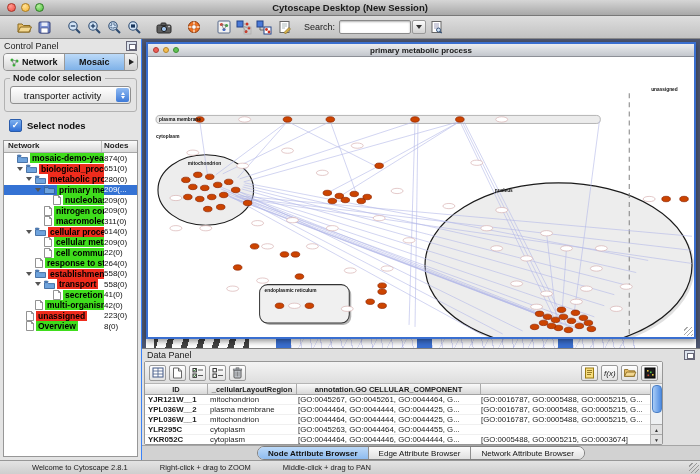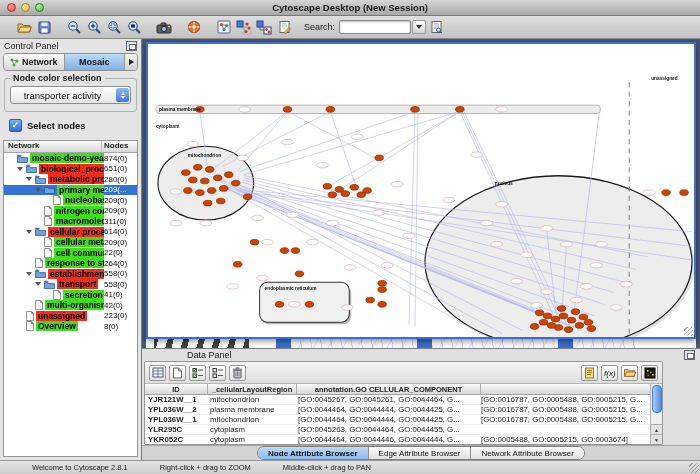--- a/index.html
+++ b/index.html
@@ -78,21 +78,21 @@
   .fragments{position:absolute;left:4px;right:4px;bottom:0;height:17px;display:flex;}
   .frag-logo{width:130px;flex:none;background:#fff;border-top:1px solid #999;position:relative;overflow:hidden;}
   .frag-logo:before{content:"";position:absolute;left:8px;top:0;width:95px;bottom:0;background:repeating-linear-gradient(105deg,#2d2d2d 0 6px,transparent 6px 15px);opacity:.9;}
   .frag-blue{width:15px;flex:none;background:#3a6fd0;border-top:1px solid #27509c;}
   .frag-prev{width:126px;flex:none;background:#fafafc;border-top:1px solid #999;background-image:repeating-linear-gradient(80deg,rgba(125,135,225,.30) 0 1px,transparent 1px 10px),repeating-linear-gradient(-62deg,rgba(125,135,225,.22) 0 1px,transparent 1px 13px);}
   .frag-prev.small{width:62px;}
   .frag-fill{flex:1;background:#fff;border-top:1px solid #999;}
 
   
   .dpanel{height:111px;flex:none;background:#e0e0e0;border-top:1px solid #7f7f7f;display:flex;flex-direction:column;}
-  .dp-header{height:12px;flex:none;display:flex;align-items:center;padding:0 5px;font-size:9px;color:#222;margin-left:40px;}
+  .dp-header{height:12px;flex:none;display:flex;align-items:center;padding:0 5px;font-size:9px;color:#222;}
   .dp-body{flex:1;margin:0 37px 0 2px;border:1px solid #979797;border-radius:2px;background:#eceef0;display:flex;flex-direction:column;min-height:0;}
   .dp-toolbar{height:21px;flex:none;display:flex;align-items:center;gap:3px;padding:0 4px;background:linear-gradient(#f4f4f4,#dedede);border-bottom:1px solid #b5b5b5;}
   .dbtn{width:17px;height:16px;border:1px solid #9a9a9a;border-radius:2px;background:linear-gradient(#ffffff,#e2e2e2);display:flex;align-items:center;justify-content:center;padding:0;}
   .dp-toolbar .spacer{flex:1;}
   .dp-table{flex:1;display:flex;min-height:0;}
   .t-area{flex:1;display:flex;flex-direction:column;min-width:0;}
   .t-header{height:10px;flex:none;display:flex;background:linear-gradient(#fafafa,#d8d8d8);border-bottom:1px solid #a2a2a2;font-size:7.5px;font-weight:bold;color:#222;}
   .t-header div{border-right:1px solid #ababab;display:flex;align-items:center;justify-content:center;overflow:hidden;white-space:nowrap;}
   .t-rows{flex:1;background:#fff;overflow:hidden;}
   .drow{display:flex;height:9.1px;align-items:center;border-bottom:1px solid #f0f0f0;}
@@ -535,20 +535,28 @@
           <div class="frag-blue"></div>
           <div class="frag-prev"></div>
           <div class="frag-blue"></div>
           <div class="frag-prev"></div>
           <div class="frag-blue"></div>
           <div class="frag-prev small"></div>
           <div class="frag-fill"></div>
         </div>
 
         <div class="iframe">
+          <div class="if-titlebar">
+            <div class="if-lights">
+              <div class="if-light" style="background:#ee5f57;border:1px solid #b03a33;box-sizing:border-box"></div>
+              <div class="if-light" style="background:#f5bd4f;border:1px solid #b4852c;box-sizing:border-box"></div>
+              <div class="if-light" style="background:#61c454;border:1px solid #3f8d35;box-sizing:border-box"></div>
+            </div>
+            <div class="title">primary metabolic process</div>
+          </div>
           <div class="if-canvas">
             <svg id="net-svg" viewBox="0 0 548 278" preserveAspectRatio="none" width="100%" height="100%">
 
               <rect x="8" y="58" width="446" height="8" rx="4" fill="#ececec" stroke="#9a9a9a" stroke-width=".7"></rect>
               <ellipse cx="58" cy="132" rx="48" ry="35" fill="#ededed" stroke="#1a1a1a" stroke-width="1.1"></ellipse>
               <ellipse cx="412" cy="207" rx="134" ry="82" fill="#e0e0e0" stroke="none" transform="translate(2.5,2.5)"></ellipse>
               <ellipse cx="412" cy="207" rx="134" ry="82" fill="#ededed" stroke="#1a1a1a" stroke-width="1.2"></ellipse>
               <rect x="114" y="228" width="90" height="38" rx="8" fill="#b5b5b5"></rect>
               <rect x="112" y="226" width="90" height="38" rx="8" fill="#f0f0f0" stroke="#333" stroke-width="1"></rect>
               <line x1="483" y1="36" x2="483" y2="276" stroke="#808080" stroke-width="1" stroke-dasharray="5 4"></line>

